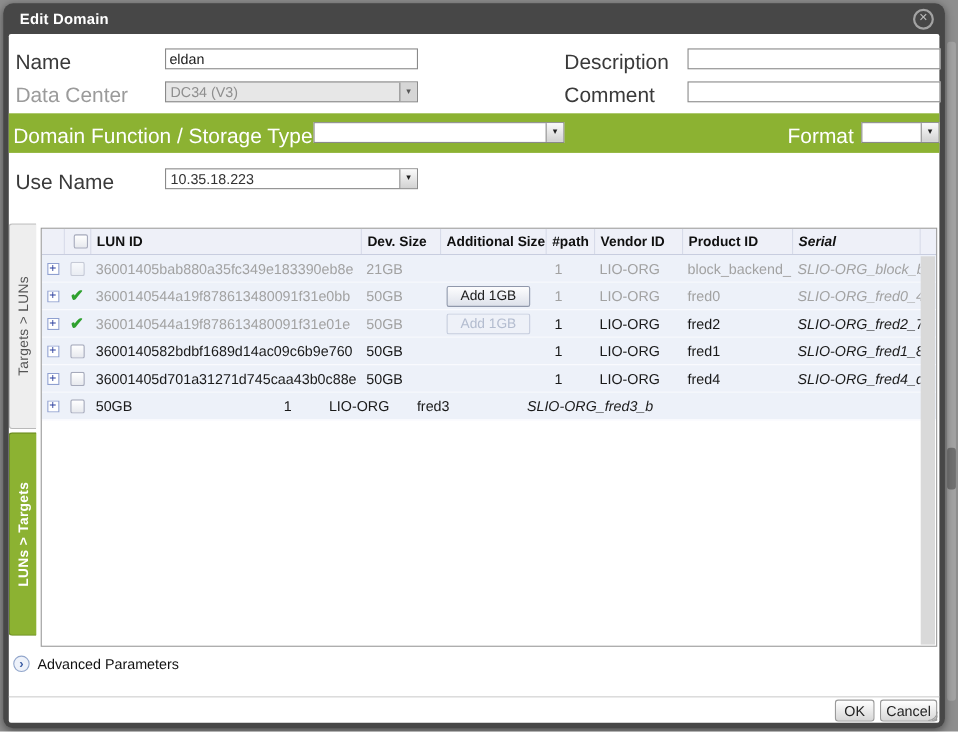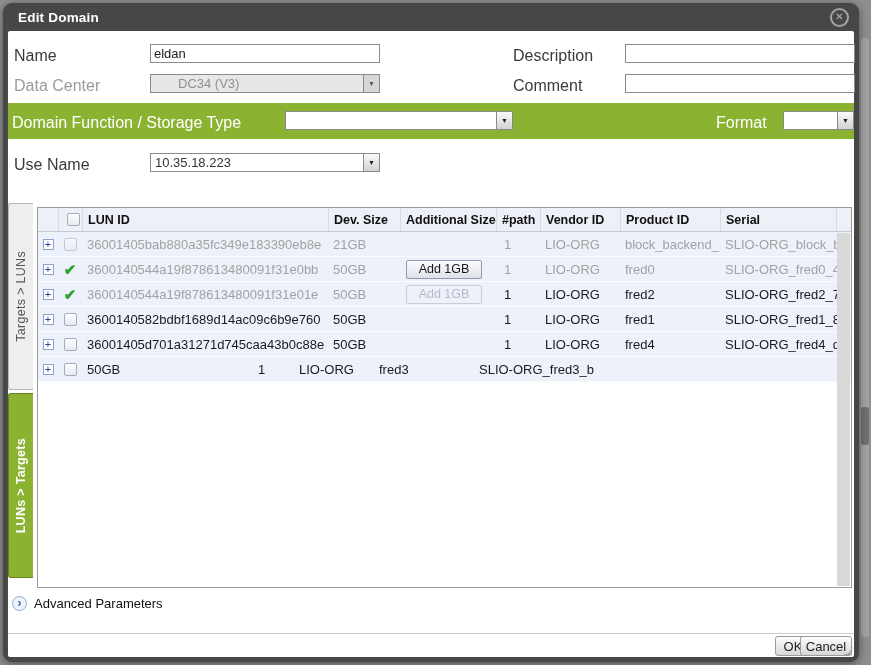--- a/index.html
+++ b/index.html
@@ -26,33 +26,33 @@
     border:2px solid #a3a3a3;background:transparent;color:#bdbdbd;
     font-size:10px;line-height:14px;text-align:center;cursor:pointer;padding:0;
     font-family:"Liberation Sans",sans-serif;
   }
   .content{
     position:absolute;left:5px;right:5px;top:28px;bottom:5px;
     background:#ffffff;border-radius:2px;
   }
 
   
-  .lbl{position:absolute;font-size:16px;color:#3a3a3a;white-space:nowrap;}
+  .lbl{position:absolute;font-size:19px;color:#3a3a3a;white-space:nowrap;}
   .lbl.muted{color:#9b9b9b;}
   .txt{
     position:absolute;height:19px;border:1px solid #8a8a8a;background:#fff;
     font:13px "Liberation Sans",sans-serif;padding:0 3px;color:#1a1a1a;
   }
   .select{position:absolute;height:19px;border:1px solid #8a8a8a;background:#fff;display:flex;align-items:stretch;}
   .select .val{flex:1;font-size:13px;line-height:17px;padding-left:4px;color:#333;white-space:nowrap;overflow:hidden;}
   .select .arr{
     width:16px;border-left:1px solid #8a8a8a;background:linear-gradient(#fafafa,#d2d2d2);
     display:flex;align-items:center;justify-content:center;font-size:7px;color:#222;
   }
-  .select.disabled{background:#e7e7e7;padding-left:23px;}
+  .select.disabled{background:#e7e7e7;}
   .select.disabled .val{color:#8f8f8f;}
   .select.disabled .arr{background:#d6d6d6;color:#555;}
   .select.dim .val{color:#757575;margin-top:17px;}
 
   .greenbar{position:absolute;left:0;right:0;top:72px;height:36px;background:#8cb232;}
   .greenbar .lbl{color:#fff;}
 
   
   .vtab{
     position:absolute;left:0;width:25px;display:flex;align-items:center;justify-content:center;
@@ -74,21 +74,21 @@
   .trow{display:flex;height:25px;align-items:center;background:#edf1f9;border-bottom:1px solid #fafbfe;font-size:13px;color:#1a1a1a;padding-right:14px;}
   .c{overflow:hidden;white-space:nowrap;padding-left:5px;}
   .c-exp{width:20px;display:flex;justify-content:center;padding-left:0;}
   .c-chk{width:24px;display:flex;justify-content:center;padding-left:0;}
   .c-lun{width:246px;}
   .c-size{width:72px;}
   .c-add{width:96px;padding-left:6px;}
   .c-path{width:44px;padding-left:8px;}
   .c-ven{width:80px;}
   .c-prod{width:100px;}
-  .c-ser{flex:1;}
+  .c-ser{flex:1;font-style:italic;}
   .mut{color:#a2a2a2;}
 
   .exp{
     width:11px;height:11px;border:1px solid #8fa0d0;background:#fff;color:#2b3f9e;
     font-size:11px;line-height:8px;text-align:center;cursor:pointer;flex:none;
   }
   .cb{width:13px;height:13px;border:1px solid #a6aabb;border-radius:2px;background:linear-gradient(#ffffff,#e7e9ee);flex:none;cursor:pointer;}
   .cb.disabled{opacity:.55;cursor:default;}
   .chk{color:#2fa12f;font-size:15px;font-weight:bold;line-height:15px;}
 
@@ -104,21 +104,21 @@
     width:15px;height:15px;border-radius:50%;border:1px solid #93a7cc;background:#eef2fa;
     color:#3f5fa5;font-size:12px;line-height:13px;text-align:center;font-weight:bold;flex:none;
   }
   .adv-label{font-size:13px;color:#111;}
   .divider{position:absolute;left:0;right:0;top:602px;border-top:1px solid #cdcdcd;}
   .btn{
     position:absolute;top:605px;height:20px;border:1px solid #9a9a9a;border-radius:3px;
     background:linear-gradient(#ffffff,#d7d7d7);font:13px "Liberation Sans",sans-serif;color:#222;
     text-align:center;cursor:pointer;padding:0;
   }
-  .btn-ok{left:751px;width:36px;margin-left:16px;}
+  .btn-ok{left:751px;width:36px;}
   .btn-cancel{left:792px;width:52px;}
   .grip{position:absolute;right:1px;bottom:1px;width:12px;height:12px;}
 </style>
 </head>
 <body>
 
 <div class="page-track"></div>
 <div class="page-thumb"></div>
 
 <div class="dialog">

